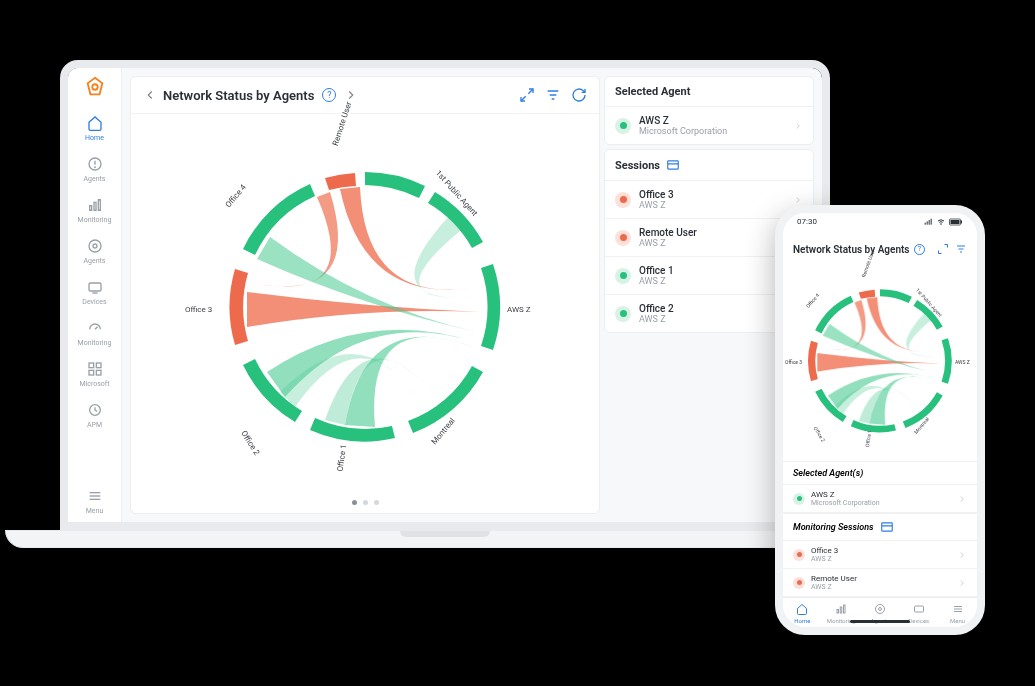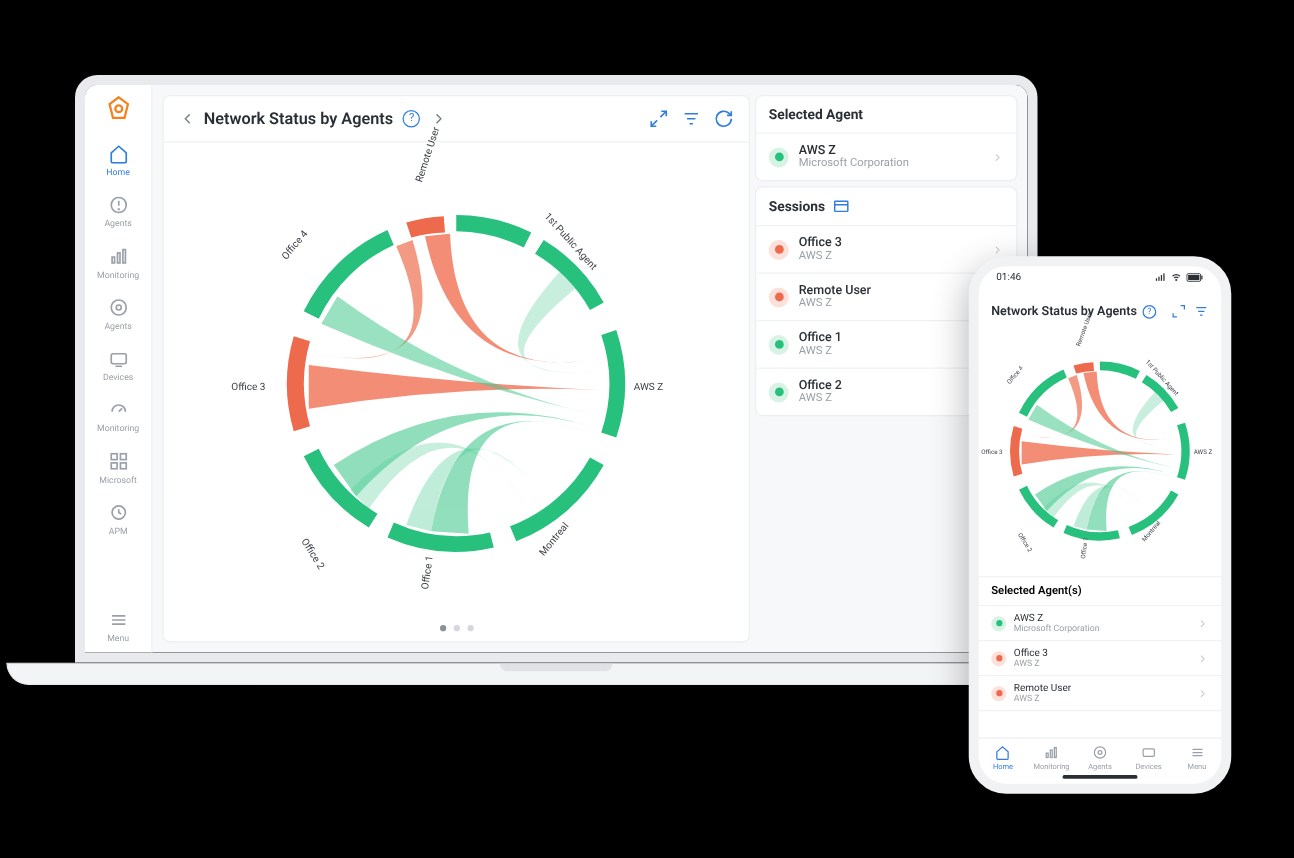--- a/index.html
+++ b/index.html
@@ -59,21 +59,21 @@
   .phone-notch { position:absolute; top:4px; left:0; right:0; display:flex; justify-content:space-between; align-items:center; padding:0 14px; font-size:8px; color:#2a2f36; }
   .phone-notch-icons { display:flex; gap:3px; align-items:center; }
   .phone-content { padding-top:24px; height:100%; display:flex; flex-direction:column; }
   .ph-hdr { display:flex; align-items:center; padding:6px 10px; }
   .ph-title { font-size:10px; font-weight:600; color:#2a2f36; flex:1; }
   .ph-hdr .info-badge { width:11px; height:11px; font-size:7px; margin-left:3px; margin-right:6px; }
   .ph-icon { width:12px; height:12px; stroke:#2f7de1; margin-left:6px; }
   .ph-chart { flex:0 0 200px; display:flex; align-items:center; justify-content:center; }
   .ph-chord { width:170px; height:170px; position:relative; }
   .ph-label { position:absolute; font-size:5px; color:#3a3f46; white-space:nowrap; }
-  .ph-section-hdr { font-size:9px; font-weight:600; padding:6px 10px; border-top:1px solid #f0f1f3; border-bottom:1px solid #f0f1f3; display:flex; align-items:center; }
+  .ph-section-hdr { font-size:9px; font-weight:600; padding:6px 10px; border-top:1px solid #f0f1f3; border-bottom:1px solid #f0f1f3; display:flex; align-items:center;font-style:italic; }
   .ph-row { display:flex; align-items:center; padding:5px 10px; border-bottom:1px solid #f0f1f3; }
   .ph-row .status-dot { width:12px; height:12px; margin-right:6px; }
   .ph-row .status-dot::after { width:5px; height:5px; }
   .ph-row-title { font-size:8px; color:#2a2f36; }
   .ph-row-sub { font-size:7px; color:#9aa0a8; }
   .ph-tabbar { margin-top:auto; display:flex; border-top:1px solid #eceef1; padding:5px 0 10px; }
   .ph-tab { flex:1; display:flex; flex-direction:column; align-items:center; font-size:6px; color:#9aa0a8; }
   .ph-tab.active { color:#2f7de1; }
   .ph-tab svg { width:12px; height:12px; margin-bottom:2px; }
   .ph-home-ind { position:absolute; bottom:4px; left:50%; transform:translateX(-50%); width:60px; height:3px; background:#2a2f36; border-radius:3px; }
@@ -301,21 +301,21 @@
           </div>
         </div>
       </div>
     </div>
   </div>
   <div class="laptop-base"></div>
 </div>
 
 <div class="phone">
   <div class="phone-notch">
-    <span>01:46</span>
+    <span>07:30</span>
     <div class="phone-notch-icons">
       <svg width="10" height="8" viewBox="0 0 24 24" fill="#2a2f36">
           <rect x="2" y="14" width="3" height="6"></rect>
           <rect x="8" y="10" width="3" height="10"></rect>
           <rect x="14" y="6" width="3" height="14"></rect>
           <rect x="20" y="2" width="3" height="18"></rect>
         </svg>
       <svg width="10" height="8" viewBox="0 0 24 24" fill="none" stroke="#2a2f36" stroke-width="3">
           <path d="M3 9a14 14 0 0118 0"></path>
           <path d="M7 13a8 8 0 0110 0"></path>
@@ -385,20 +385,27 @@
     <div class="ph-row">
       <span class="status-dot status-green"></span>
       <div style="flex:1">
           <div class="ph-row-title">AWS Z</div>
           <div class="ph-row-sub">Microsoft Corporation</div>
         </div>
       <svg class="sp-chev" viewBox="0 0 24 24" fill="none" stroke-width="2" stroke="#c3c7cd">
           <polyline points="9 18 15 12 9 6"></polyline>
         </svg>
     </div>
+    <div class="ph-section-hdr">
+      <span>Monitoring Sessions</span>
+      <svg class="sp-hdr-icon" viewBox="0 0 24 24" fill="none" stroke-width="2">
+          <rect x="3" y="5" width="18" height="14" rx="1"></rect>
+          <line x1="3" y1="10" x2="21" y2="10"></line>
+        </svg>
+    </div>
     <div class="ph-row">
       <span class="status-dot status-red"></span>
       <div style="flex:1">
           <div class="ph-row-title">Office 3</div>
           <div class="ph-row-sub">AWS Z</div>
         </div>
       <svg class="sp-chev" viewBox="0 0 24 24" fill="none" stroke-width="2" stroke="#c3c7cd">
           <polyline points="9 18 15 12 9 6"></polyline>
         </svg>
     </div>

